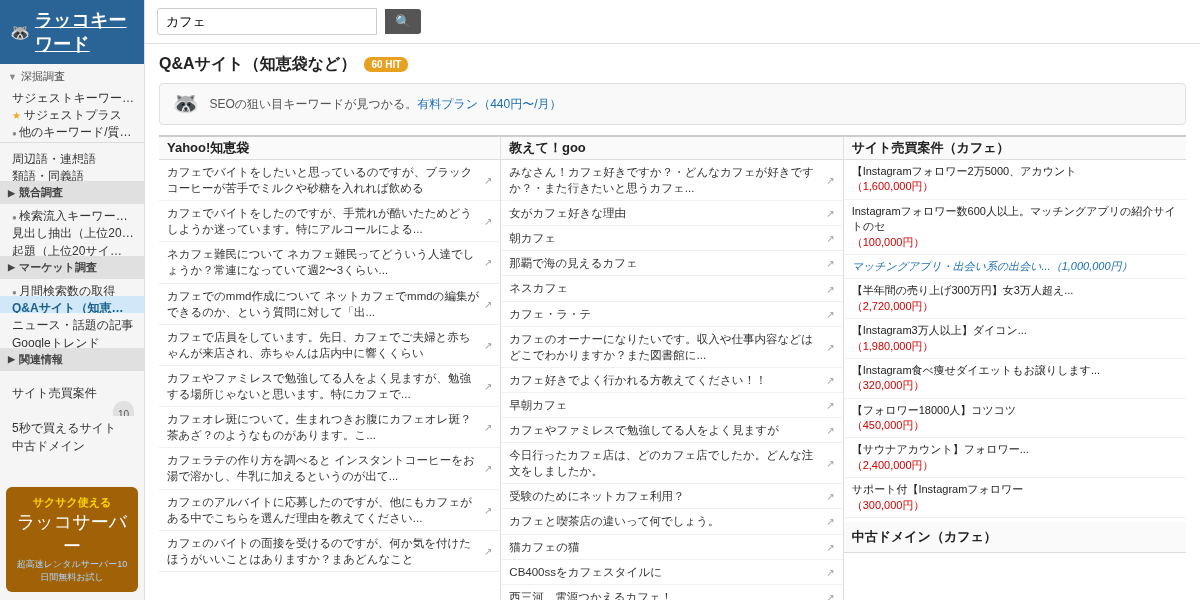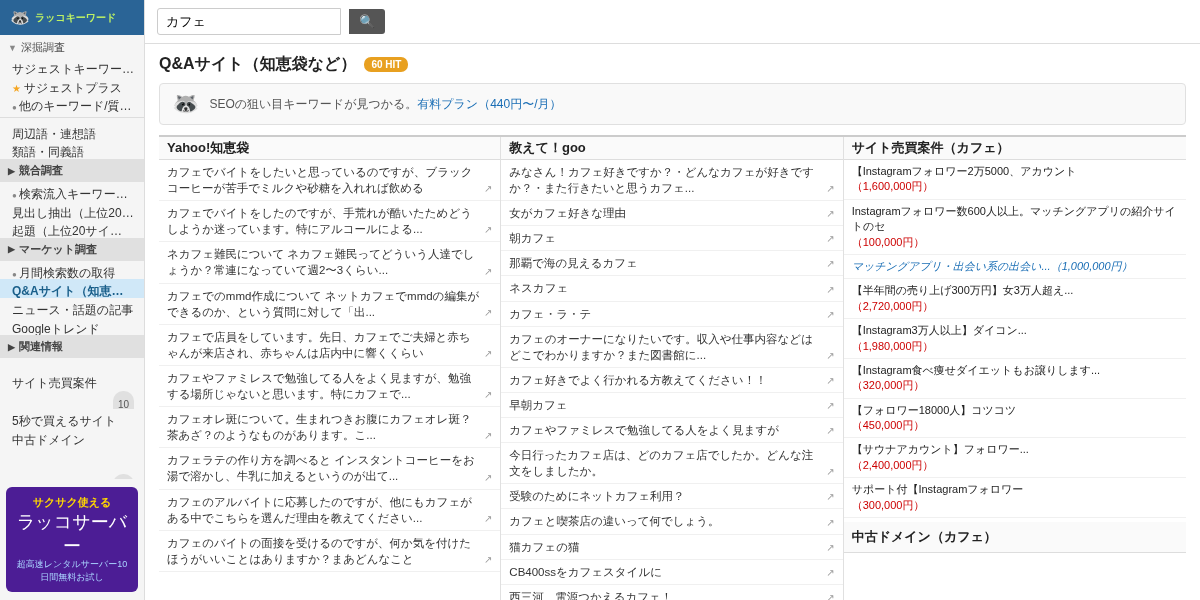--- a/index.html
+++ b/index.html
@@ -16,23 +16,24 @@
       flex-direction: column;
     }
     .sidebar-logo {
       background: #2a6496;
       padding: 8px 10px;
       display: flex;
       align-items: center;
       gap: 5px;
     }
     .sidebar-logo-text {
-      color: #bef264;
-      font-size: 10px;
-      font-weight: bold;
+      color: #ffffff;
+      font-size: 18px;
+      font-weight: bold;
+      text-decoration: underline;
     }
     .sidebar-logo-icon {
       color: #fff;
       font-size: 16px;
     }
     .sidebar-section-header {
       font-size: 11px;
       color: #555;
       padding: 5px 8px 2px;
       display: flex;
@@ -87,21 +88,21 @@
       background: #e0e0e0;
       border-radius: 10px;
       padding: 8px 5px;
       font-size: 10px;
       color: #555;
       margin-left: auto;
       margin-top: 42px;
     }
     .sidebar-banner {
       margin: 8px 6px;
-      background: #4c1d95;
+      background: #a16207;
       border-radius: 6px;
       padding: 8px;
       color: #fff;
       font-size: 10px;
       text-align: center;
     }
     .sidebar-banner .banner-title {
       font-size: 11px;
       font-weight: bold;
       color: #ffd700;
@@ -121,21 +122,21 @@
 
     
     #header {
       padding: 8px 12px;
       border-bottom: 1px solid #ddd;
       display: flex;
       align-items: center;
       gap: 8px;
     }
     #search-input {
-      width: 184px;
+      width: 220px;
       padding: 5px 8px;
       border: 1px solid #ccc;
       border-radius: 3px 0 0 3px;
       font-size: 13px;
       outline: none;
     }
     #search-btn {
       padding: 5px 10px;
       background: #555;
       color: #fff;
@@ -208,21 +209,21 @@
     .col-header {
       font-size: 13px;
       font-weight: bold;
       padding: 2px 8px;
       border-bottom: 1px solid #ddd;
       background: #fafafa;
       color: #222;
     }
     .col-item {
       display: flex;
-      align-items: flex-end;
+      align-items: center;
       padding: 4px 8px;
       border-bottom: 1px solid #f0f0f0;
       font-size: 11.5px;
       line-height: 1.4;
       color: #333;
       gap: 4px;
     }
     .col-item .item-text {
       flex: 1;
       overflow: hidden;

